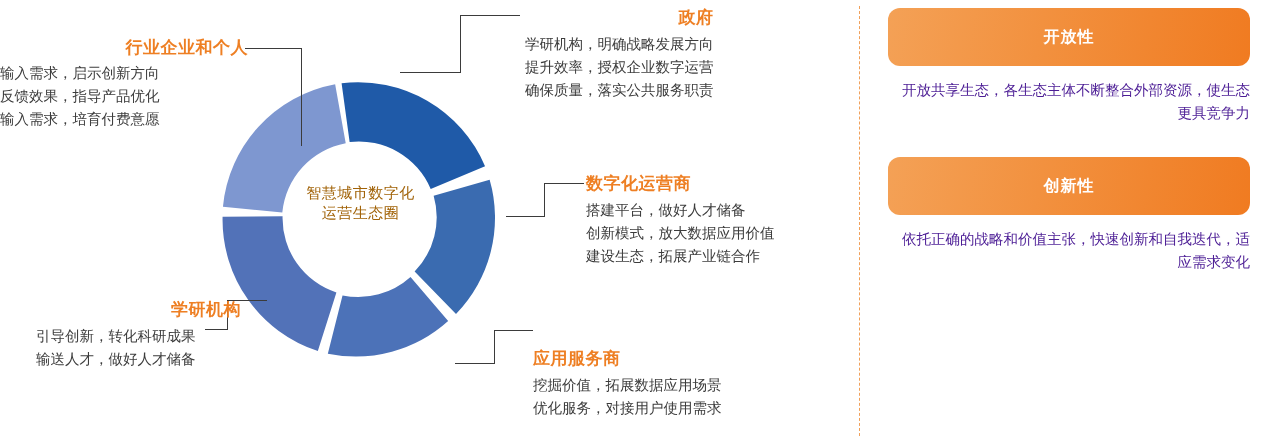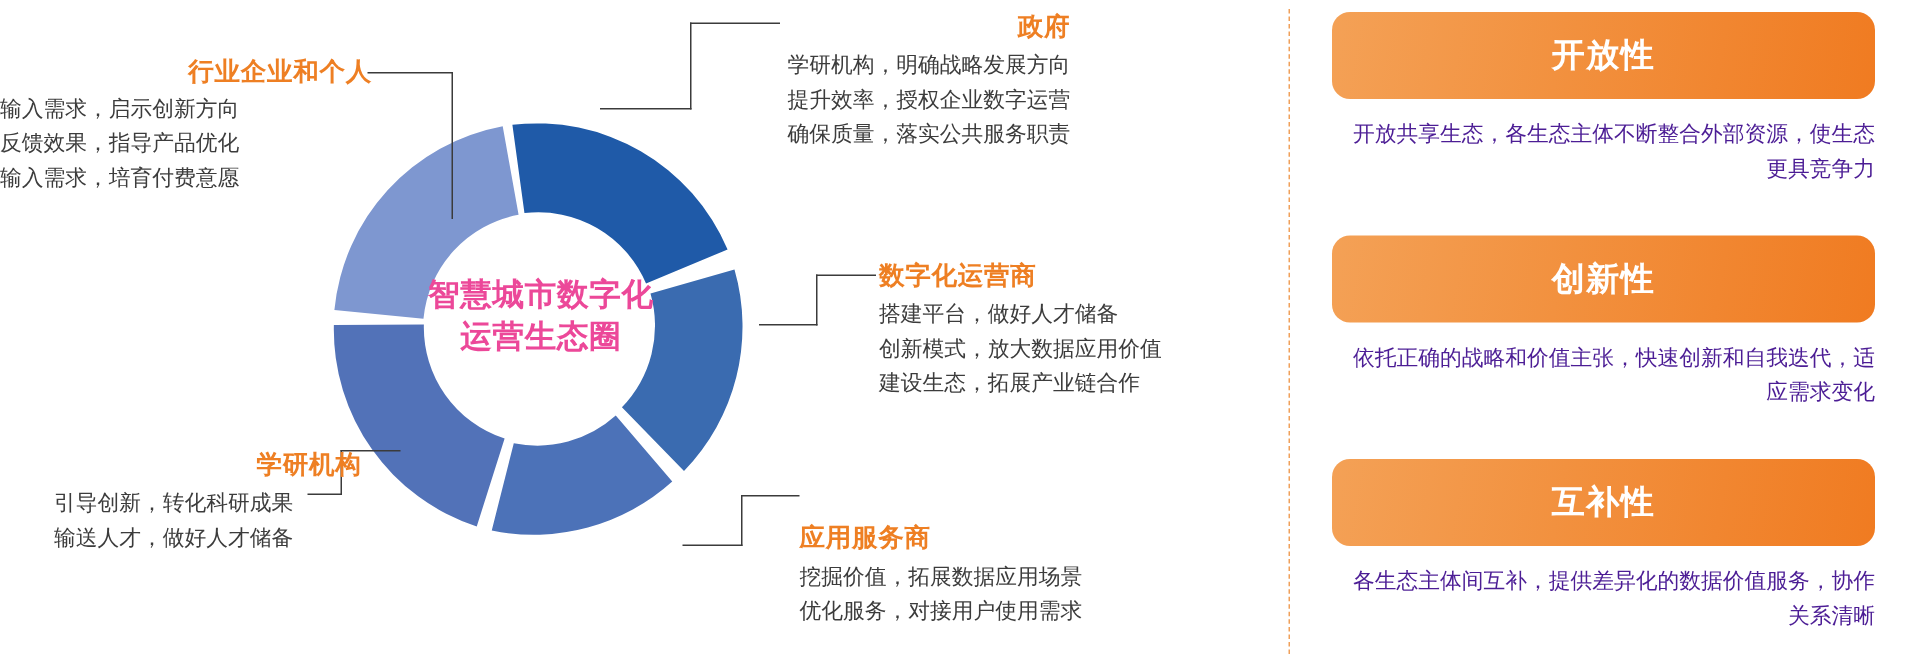--- a/index.html
+++ b/index.html
@@ -13,21 +13,21 @@
 
   
   .left-panel { position: absolute; left: 0; top: 0; width: 860px; height: 442px; }
 
   .donut-wrap { position: absolute; left: 218px; top: 78px; width: 285px; height: 285px; }
   .donut-svg { display: block; width: 285px; height: 285px; }
 
   .center-label {
     position: absolute; left: 218px; top: 183px; width: 285px;
     text-align: center; line-height: 1.32;
-    font-size: 21px; font-weight: bold; color: #ec4899;
+    font-size: 15px; font-weight: normal; color: #a16207;
     letter-spacing: 0.5px;
   }
   .center-label span { display: block; }
 
   
   .conn { position: absolute; }
   .conn .hline { position: absolute; height: 0; border-top: 1.6px solid #3b3b3b; }
   .conn .vline { position: absolute; width: 0; border-left: 1.6px solid #3b3b3b; }
 
   
@@ -49,21 +49,21 @@
     border-left: 1.4px dashed #F0A05A;
   }
 
   
   .right-panel { position: absolute; left: 860px; top: 0; width: 416px; height: 442px; }
   .card { position: absolute; left: 28px; width: 362px; }
   .card-pill {
     width: 362px; height: 58px; border-radius: 12px;
     background: linear-gradient(100deg, #F4A156 0%, #F2913F 42%, #F07B21 100%);
     display: flex; align-items: center; justify-content: center;
-    color: #ffffff; font-size: 22px; font-weight: bold; letter-spacing: 1px;
+    color: #ffffff; font-size: 16px; font-weight: bold; letter-spacing: 1px;
   }
   .card-desc {
     margin-top: 13px; width: 362px; text-align: right;
     font-size: 14.5px; color: #4c1d95; line-height: 1.58;
   }
 </style>
 </head>
 <body>
 
 <div id="root">
@@ -185,22 +185,16 @@
       <div class="card-desc">开放共享生态，各生态主体不断整合外部资源，使生态更具竞争力</div>
     </div>
 
     <div class="card" style="top:157px;">
       <div class="card-pill">
         <span>创新性</span>
       </div>
       <div class="card-desc">依托正确的战略和价值主张，快速创新和自我迭代，适应需求变化</div>
     </div>
 
-    <div class="card" style="top:306px;">
-      <div class="card-pill">
-        <span>互补性</span>
-      </div>
-      <div class="card-desc">各生态主体间互补，提供差异化的数据价值服务，协作关系清晰</div>
-    </div>
 
   </div>
 
 </div>
 
 </body></html>

